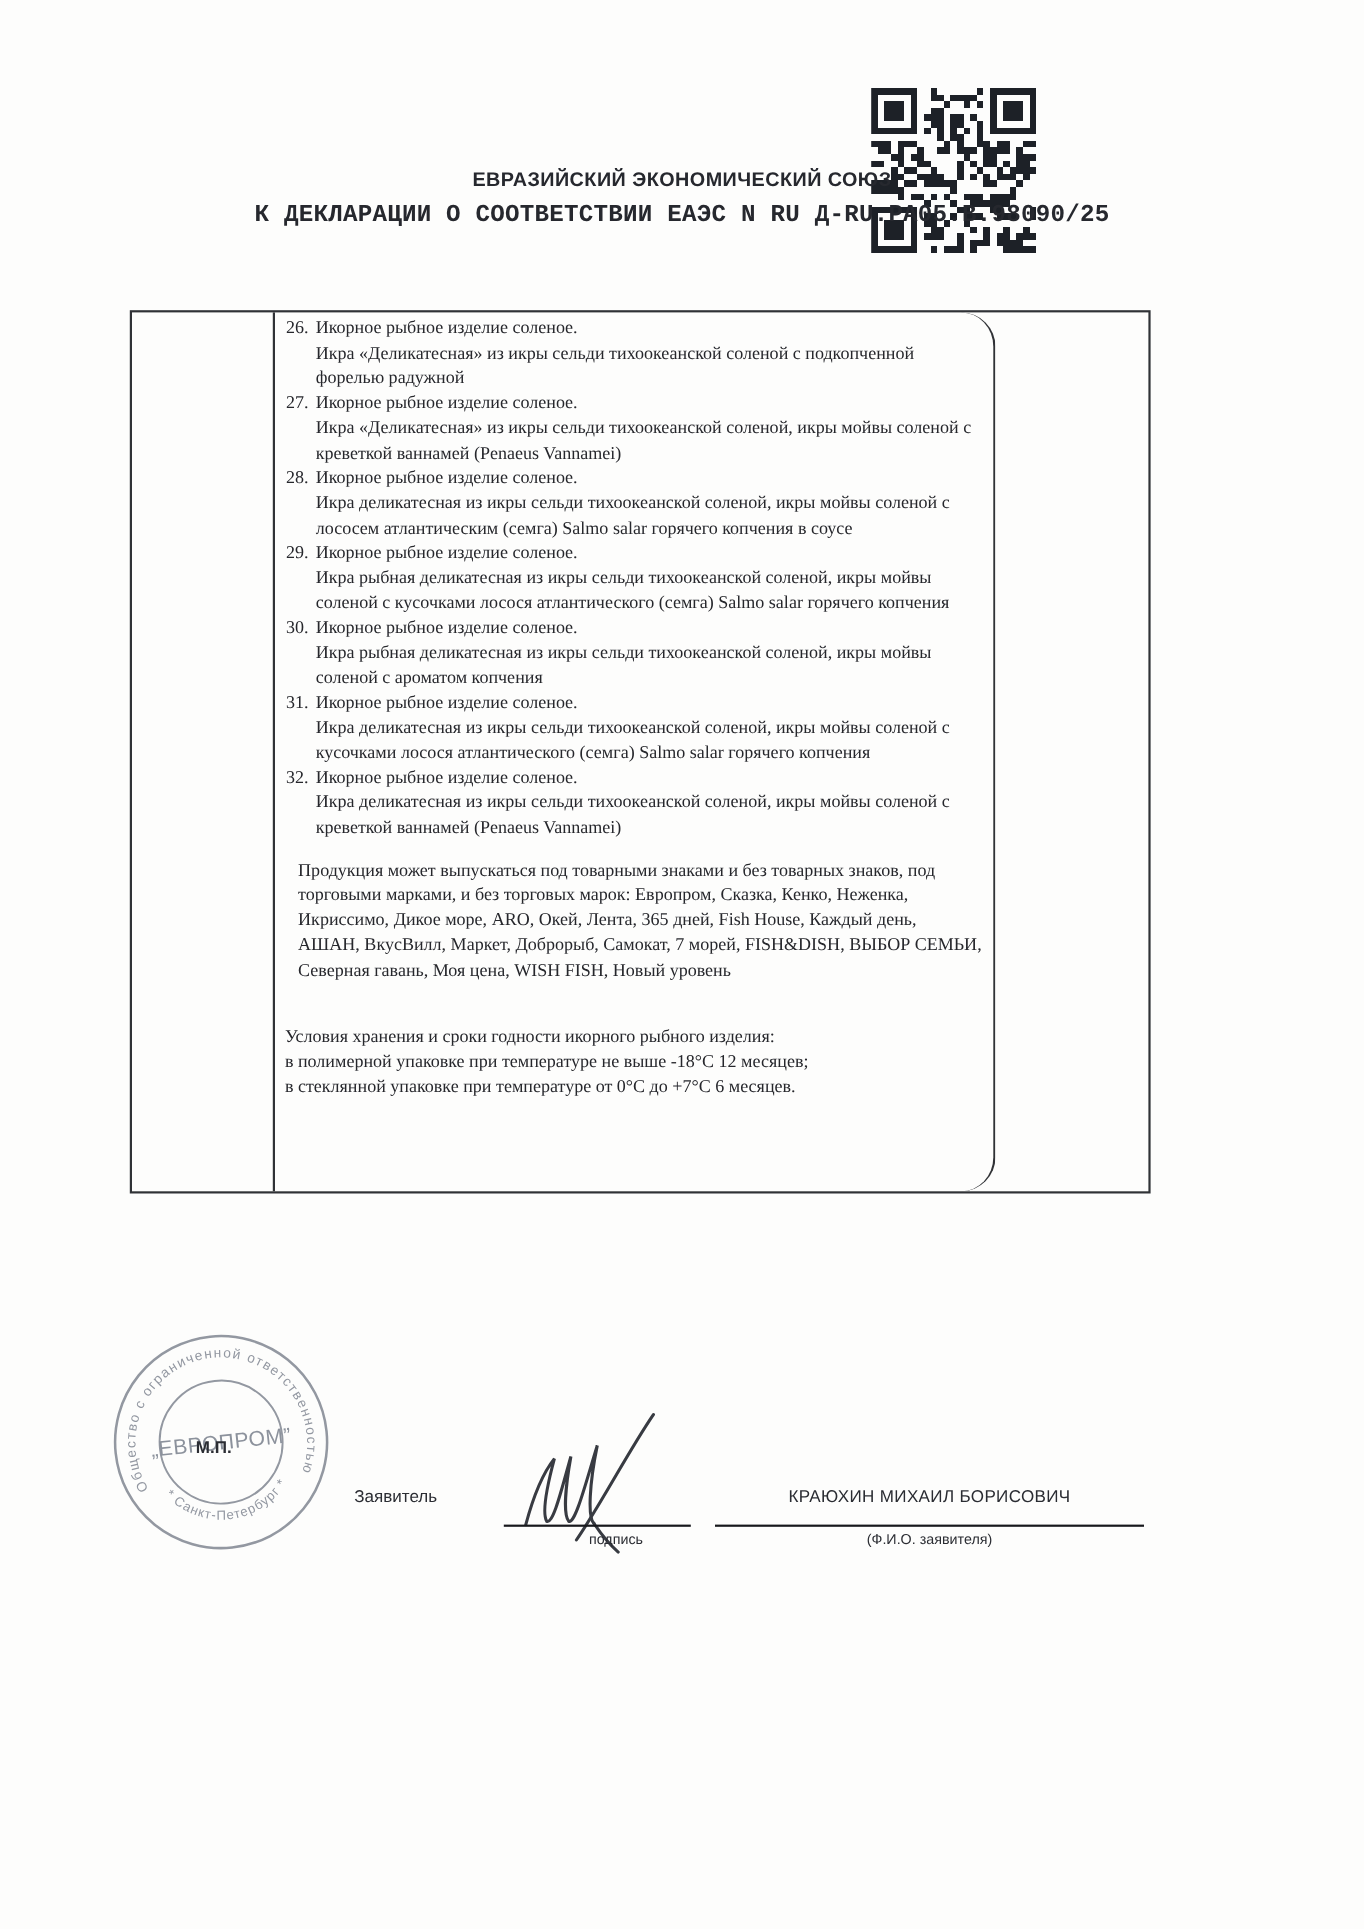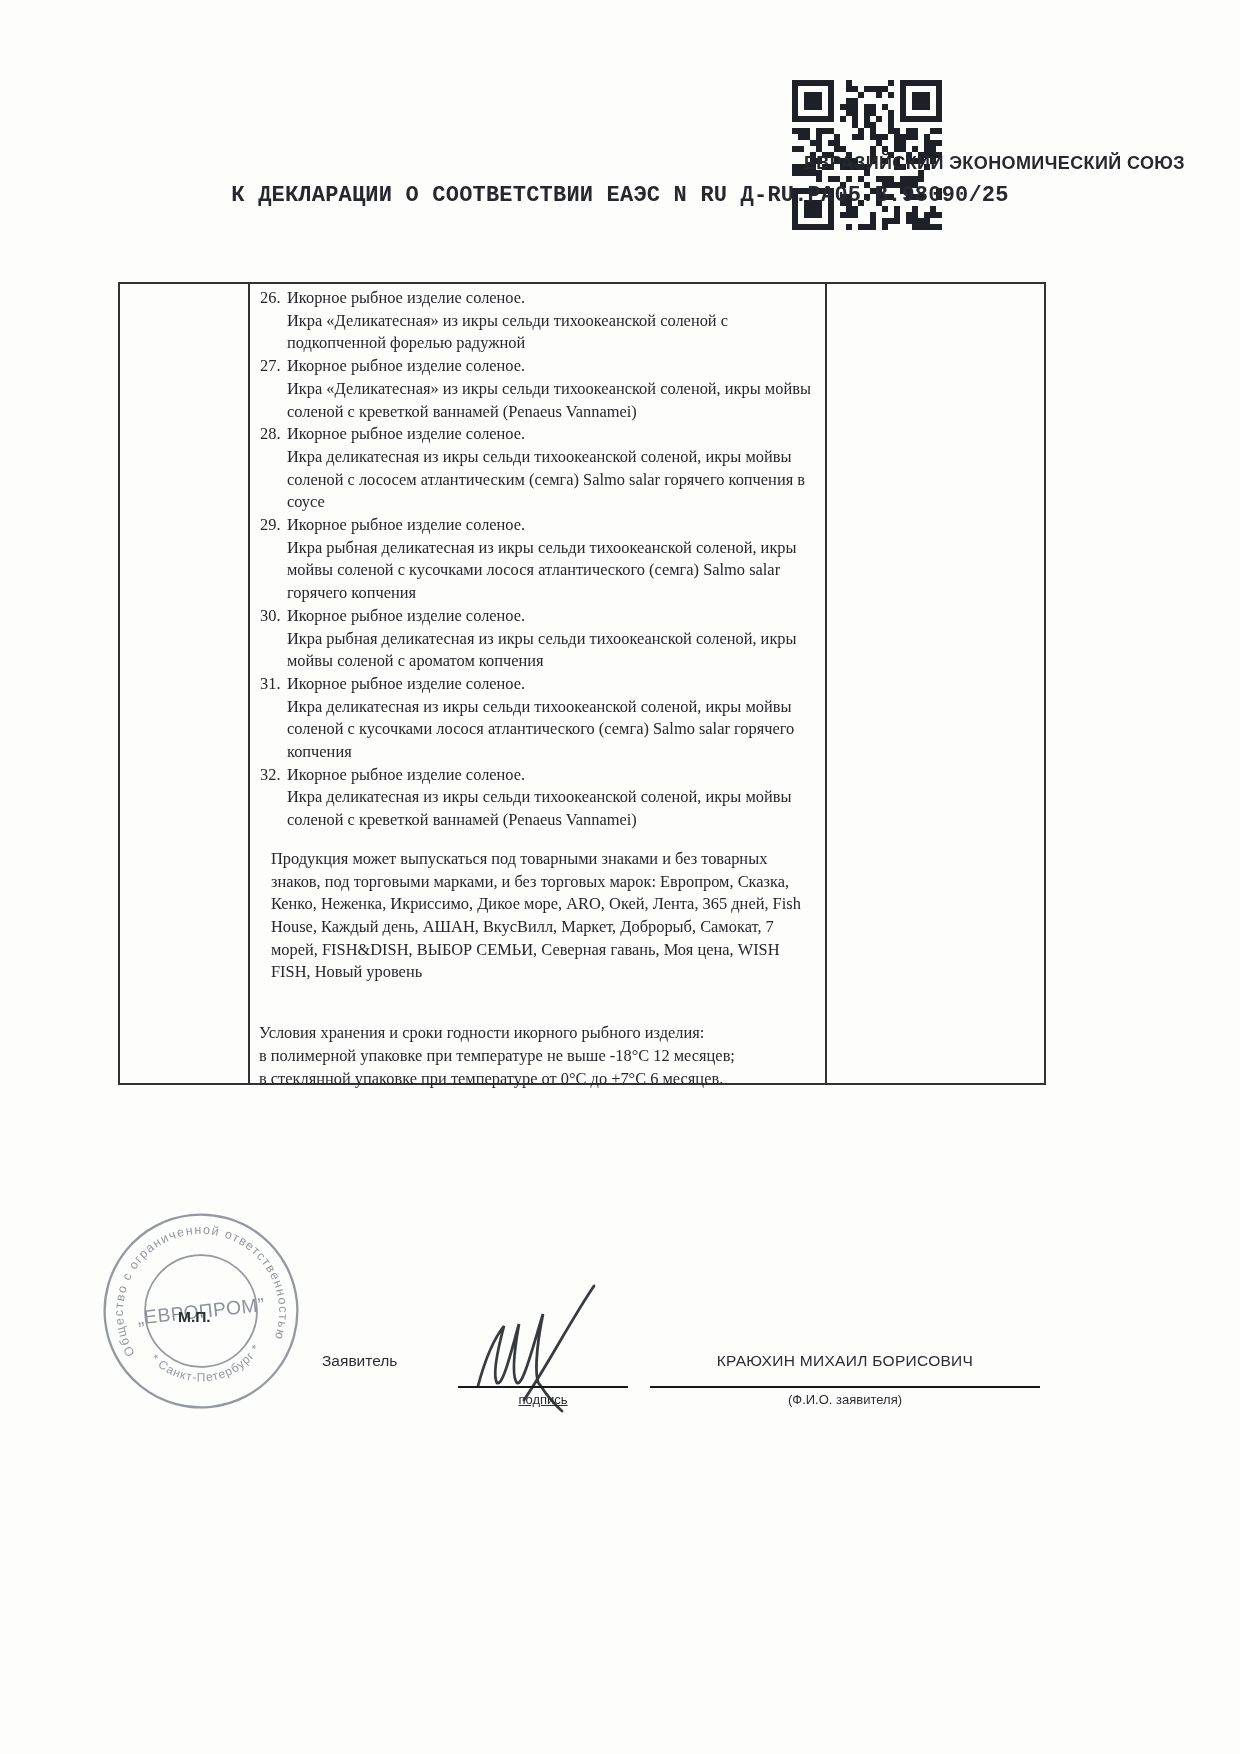--- a/index.html
+++ b/index.html
@@ -2,34 +2,34 @@
 <html><head>
 <meta charset="utf-8">
 <style>
   html,body{margin:0;padding:0;background:#ffffff;}
   .page{position:relative;width:1240px;height:1754px;background:#fdfdfc;overflow:hidden;
         font-family:"Liberation Serif", serif;color:#26272c;}
 
   
   .hdr{position:absolute;left:55px;top:153px;width:1130px;text-align:center;
        font-family:"Liberation Sans", sans-serif;color:#26282e;font-weight:700;}
-  .hdr .union{font-size:18px;letter-spacing:.4px;text-align:right;}
+  .hdr .union{font-size:18px;letter-spacing:.4px;}
   .hdr .annex{margin-top:26px;font-size:17.5px;}
   .hdr .decl{margin-top:9px;font-size:22px;letter-spacing:.2px;font-family:Liberation Mono, monospace;}
 
   
   .qr{position:absolute;left:792px;top:80px;width:150px;height:150px;}
 
   
   .doc-table{position:absolute;left:118px;top:282px;width:928px;height:803px;
              border:2px solid #303236;display:flex;box-sizing:border-box;}
   .col{box-sizing:border-box;height:100%;}
   .col-a{width:130px;border-right:2px solid #303236;}
-  .col-b{width:577px;border-right:2px solid #303236;padding:3px 10px 0 9px;
-         font-size:16.4px;line-height:22.7px;}
+  .col-b{width:655px;border-right:2px solid #303236;padding:3px 10px 0 9px;
+         font-size:16.4px;line-height:22.7px;border-radius:31px;}
   .col-c{flex:1;}
 
   .item{position:relative;padding-left:28px;}
   .item .num{position:absolute;left:1px;}
   .tm{margin:16px 0 0 12px;}
   .storage{margin-top:38px;}
 
   
   .stamp{position:absolute;left:95px;top:1205px;width:212px;height:212px;
          transform:rotate(-6deg);opacity:.82;}
@@ -46,21 +46,21 @@
   .mp{position:absolute;left:178px;top:1308px;font-family:"Liberation Sans", sans-serif;
       font-size:15.5px;font-weight:600;color:#2b2d33;}
   .applicant{position:absolute;left:322px;top:1352px;font-family:"Liberation Sans", sans-serif;
       font-size:15.5px;color:#2b2d33;}
   .sig{position:absolute;left:452px;top:1280px;width:200px;height:135px;}
   .line{position:absolute;height:2px;background:#17181c;}
   .sig-line{left:458px;top:1386px;width:170px;}
   .fio-line{left:650px;top:1386px;width:390px;}
   .cap{position:absolute;font-family:"Liberation Sans", sans-serif;font-size:13px;color:#2b2d33;
        text-align:center;}
-  .sig-cap{left:458px;top:1392px;width:170px;text-decoration:underline;}
+  .sig-cap{left:475px;top:1392px;width:170px;}
   .fio-cap{left:650px;top:1392px;width:390px;}
   .name{position:absolute;left:650px;top:1352px;width:390px;text-align:center;
         font-family:"Liberation Sans", sans-serif;font-size:15.5px;letter-spacing:.3px;color:#2a2c32;}
 </style>
 </head>
 <body>
 
 <div class="page">
 
   <div class="qr"><svg viewBox="0 0 25 25" width="150" height="150" shape-rendering="crispEdges">

